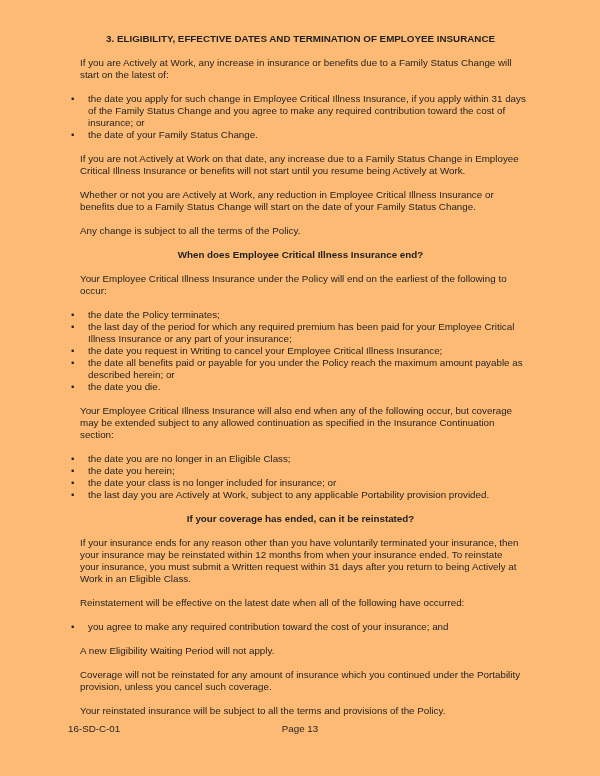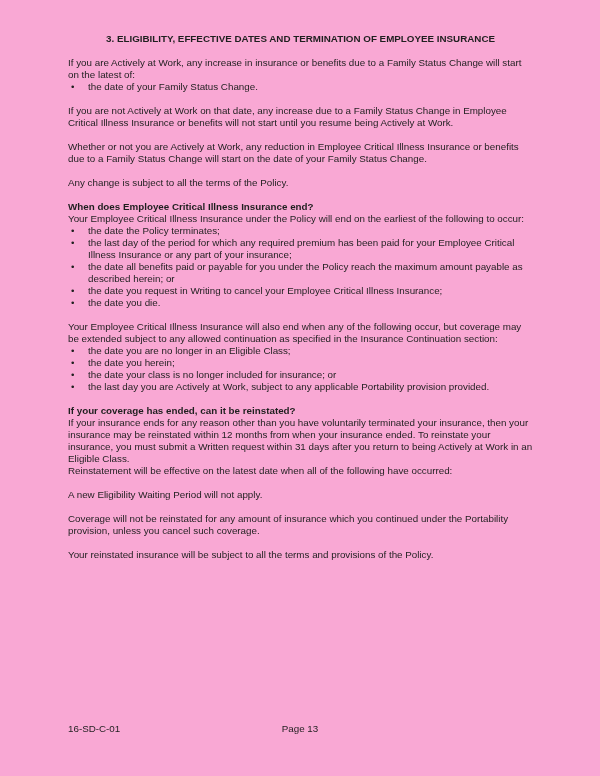--- a/index.html
+++ b/index.html
@@ -4,44 +4,45 @@
 <style>
   html, body {
     margin: 0;
     padding: 0;
     background: #ffffff;
   }
   .page {
     position: relative;
     width: 600px;
     height: 776px;
-    background: #f9a8d4;
+    background: #fdba74;
     font-family: "Liberation Sans", sans-serif;
     font-size: 9.8px;
     line-height: 12px;
     color: #1f1f1f;
     overflow: hidden;
   }
   .content {
     position: absolute;
     left: 68px;
     top: 33px;
     width: 465px;
   }
   .doc-title {
     text-align: center;
     font-weight: bold;
     margin: 0;
   }
   .para {
-    margin: 0;
+    margin: 12px;
   }
   .heading {
     font-weight: bold;
     margin: 0;
+    text-align: center;
   }
   .gap {
     margin-top: 12px;
   }
   ul.bullets {
     list-style: none;
     margin: 0;
     padding: 0;
   }
   ul.bullets li {
@@ -78,51 +79,53 @@
 </head>
 <body>
 
 <div class="page">
   <div class="content">
 
     <div class="doc-title">3. ELIGIBILITY, EFFECTIVE DATES AND TERMINATION OF EMPLOYEE INSURANCE</div>
 
     <p class="para gap">If you are Actively at Work, any increase in insurance or benefits due to a Family Status Change will start on the latest of:</p>
     <ul class="bullets">
+      <li>the date you apply for such change in Employee Critical Illness Insurance, if you apply within 31 days of the Family Status Change and you agree to make any required contribution toward the cost of insurance; or</li>
       <li>the date of your Family Status Change.</li>
     </ul>
 
     <p class="para gap">If you are not Actively at Work on that date, any increase due to a Family Status Change in Employee Critical Illness Insurance or benefits will not start until you resume being Actively at Work.</p>
 
     <p class="para gap">Whether or not you are Actively at Work, any reduction in Employee Critical Illness Insurance or benefits due to a Family Status Change will start on the date of your Family Status Change.</p>
 
     <p class="para gap">Any change is subject to all the terms of the Policy.</p>
 
     <p class="heading gap">When does Employee Critical Illness Insurance end?</p>
     <p class="para">Your Employee Critical Illness Insurance under the Policy will end on the earliest of the following to occur:</p>
     <ul class="bullets">
       <li>the date the Policy terminates;</li>
       <li>the last day of the period for which any required premium has been paid for your Employee Critical Illness Insurance or any part of your insurance;</li>
+      <li>the date you request in Writing to cancel your Employee Critical Illness Insurance;</li>
       <li>the date all benefits paid or payable for you under the Policy reach the maximum amount payable as described herein; or</li>
-      <li>the date you request in Writing to cancel your Employee Critical Illness Insurance;</li>
       <li>the date you die.</li>
     </ul>
 
     <p class="para gap">Your Employee Critical Illness Insurance will also end when any of the following occur, but coverage may be extended subject to any allowed continuation as specified in the Insurance Continuation section:</p>
     <ul class="bullets">
       <li>the date you are no longer in an Eligible Class;</li>
       <li>the date you herein;</li>
       <li>the date your class is no longer included for insurance; or</li>
       <li>the last day you are Actively at Work, subject to any applicable Portability provision provided.</li>
     </ul>
 
     <p class="heading gap">If your coverage has ended, can it be reinstated?</p>
     <p class="para">If your insurance ends for any reason other than you have voluntarily terminated your insurance, then your insurance may be reinstated within 12 months from when your insurance ended. To reinstate your insurance, you must submit a Written request within 31 days after you return to being Actively at Work in an Eligible Class.</p>
     <p class="para">Reinstatement will be effective on the latest date when all of the following have occurred:</p>
     <ul class="bullets">
+      <li>you agree to make any required contribution toward the cost of your insurance; and</li>
     </ul>
 
 
     <p class="para gap">A new Eligibility Waiting Period will not apply.</p>
 
     <p class="para gap">Coverage will not be reinstated for any amount of insurance which you continued under the Portability provision, unless you cancel such coverage.</p>
 
     <p class="para gap">Your reinstated insurance will be subject to all the terms and provisions of the Policy.</p>
 
   </div>

